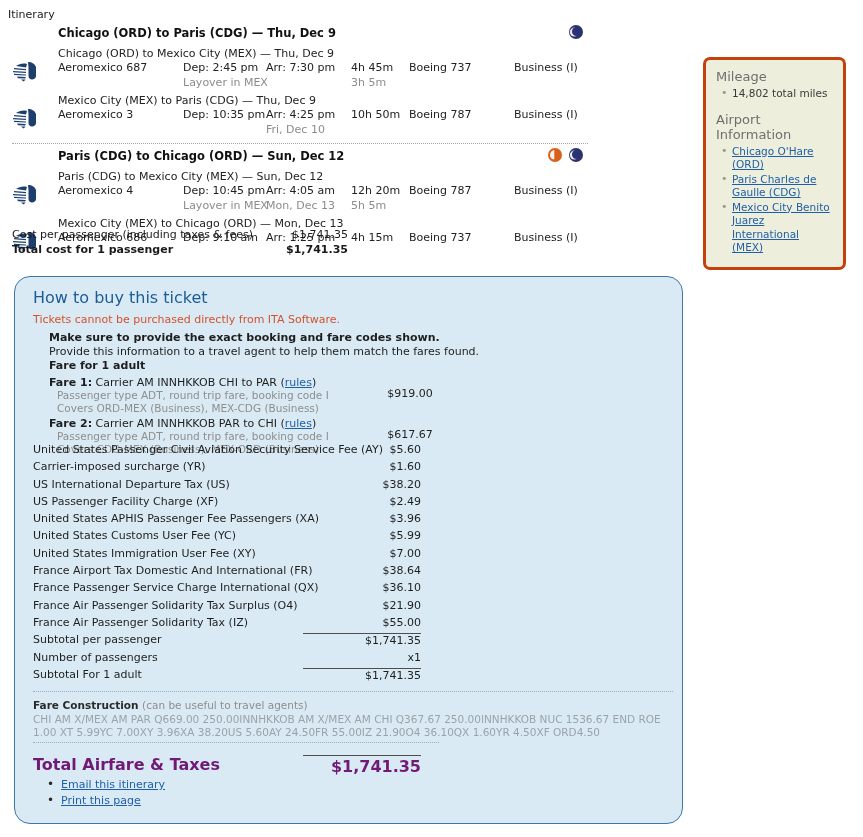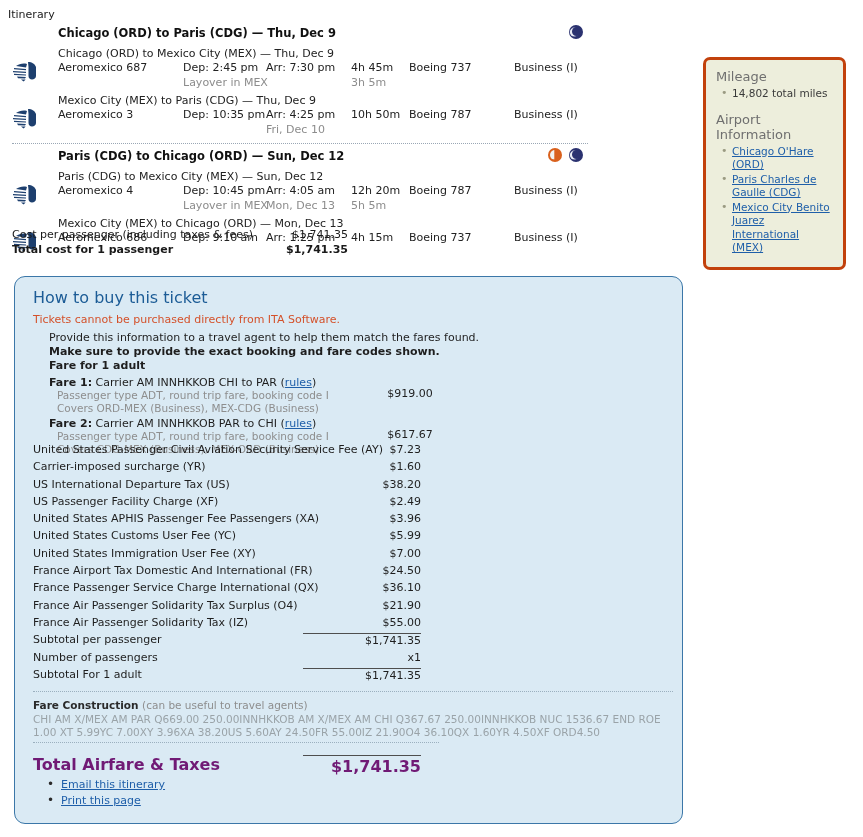--- a/index.html
+++ b/index.html
@@ -106,21 +106,21 @@
     color: #9a9a82; font-size: 11px;
   }
   .side li a { color: #1f5fa9; text-decoration: underline; }
 
   
   .buy {
     position: absolute; left: 14px; top: 276px;
     width: 669px; height: 548px;
     background: #daeaf4;
     border: 1px solid #3b77a8;
-    border-radius: 11px;
+    border-radius: 16px;
     padding: 9px 14px 10px 18px;
   }
   .buy h2 {
     margin: 2px 0 6px 0; padding: 0;
     font-size: 16px; font-weight: normal; color: #1c5c96;
   }
   .warn { color: #d4512a; font-size: 11px; padding-bottom: 5px; }
   .indent { padding-left: 16px; }
   .ln { font-size: 11px; color: #1e1e1e; line-height: 14px; }
   .ln.b { font-weight: bold; }
@@ -360,22 +360,22 @@
       <li>
         <a href="#">Mexico City Benito Juarez International (MEX)</a>
       </li>
     </ul>
   </div>
 
   <div class="buy">
     <h2>How to buy this ticket</h2>
     <div class="warn">Tickets cannot be purchased directly from ITA Software.</div>
     <div class="indent">
+      <div class="ln b">Make sure to provide the exact booking and fare codes shown.</div>
       <div class="ln">Provide this information to a travel agent to help them match the fares found.</div>
-      <div class="ln b">Make sure to provide the exact booking and fare codes shown.</div>
       <div class="ln b">Fare for 1 adult</div>
 
       <div class="fare-block">
         <div class="fare-title"><b>Fare 1:</b><span> Carrier AM INNHKKOB CHI to PAR (</span><a href="#" class="rules">rules</a><span>)</span></div>
         <div class="fare-sub">Passenger type ADT, round trip fare, booking code I</div>
         <div class="fare-sub">Covers ORD-MEX (Business), MEX-CDG (Business)</div>
         <div class="fare-price">$919.00</div>
       </div>
 
       <div class="fare-block">
@@ -383,21 +383,21 @@
         <div class="fare-sub">Passenger type ADT, round trip fare, booking code I</div>
         <div class="fare-sub">Covers CDG-MEX (Business), MEX-ORD (Business)</div>
         <div class="fare-price">$617.67</div>
       </div>
     </div>
 
 
     <div class="tax-table">
       <div class="tax-row">
           <span class="t-lbl">United States Passenger Civil Aviation Security Service Fee (AY)</span>
-          <span class="t-val">$7.23</span>
+          <span class="t-val">$5.60</span>
         </div>
       <div class="tax-row">
           <span class="t-lbl">Carrier-imposed surcharge (YR)</span>
           <span class="t-val">$1.60</span>
         </div>
       <div class="tax-row">
           <span class="t-lbl">US International Departure Tax (US)</span>
           <span class="t-val">$38.20</span>
         </div>
       <div class="tax-row">
@@ -411,21 +411,21 @@
       <div class="tax-row">
           <span class="t-lbl">United States Customs User Fee (YC)</span>
           <span class="t-val">$5.99</span>
         </div>
       <div class="tax-row">
           <span class="t-lbl">United States Immigration User Fee (XY)</span>
           <span class="t-val">$7.00</span>
         </div>
       <div class="tax-row">
           <span class="t-lbl">France Airport Tax Domestic And International (FR)</span>
-          <span class="t-val">$24.50</span>
+          <span class="t-val">$38.64</span>
         </div>
       <div class="tax-row">
           <span class="t-lbl">France Passenger Service Charge International (QX)</span>
           <span class="t-val">$36.10</span>
         </div>
       <div class="tax-row">
           <span class="t-lbl">France Air Passenger Solidarity Tax Surplus (O4)</span>
           <span class="t-val">$21.90</span>
         </div>
       <div class="tax-row">

